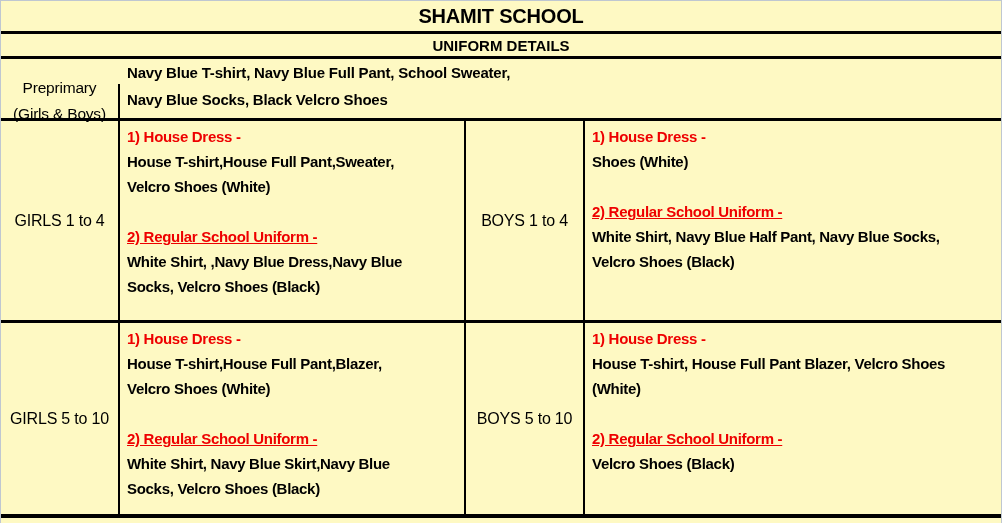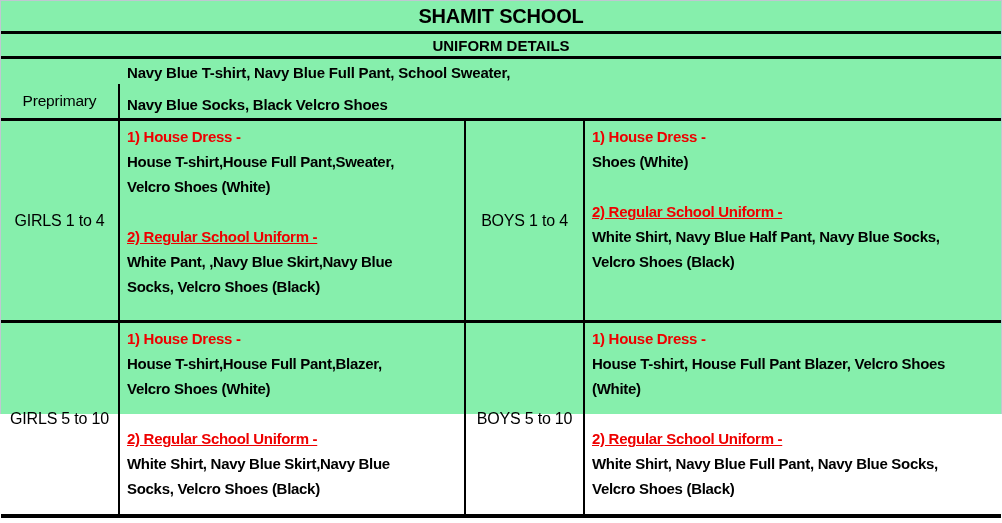--- a/index.html
+++ b/index.html
@@ -4,25 +4,25 @@
 <style>
   * { margin: 0; padding: 0; box-sizing: border-box; }
   html, body { background: #ffffff; }
   body {
     width: 1002px; height: 523px;
     font-family: "Liberation Sans", sans-serif;
     color: #000000;
     overflow: hidden;
   }
   .sheet {
-    width: 1002px; height: 414px;
+    width: 1002px; height: 523px;
     border-top: 1px solid #bfc7d1;
     border-left: 1px solid #bfc7d1;
     border-right: 1px solid #bfc7d1;
-    background: #86efac;
+    background: #fef9c3;
   }
   .title-row {
     height: 33px;
     border-bottom: 3px solid #000;
     display: flex; align-items: center; justify-content: center;
     font-weight: bold; font-size: 20px; letter-spacing: -0.2px;
   }
   .subtitle-row {
     height: 25px;
     border-bottom: 3px solid #000;
@@ -37,21 +37,21 @@
   .pre-label {
     width: 119px;
     border-right: 2px solid #000;
     display: flex; flex-direction: column; align-items: center; justify-content: center;
     font-size: 15.5px; line-height: 26px; letter-spacing: -0.2px;
     text-align: center;
     margin-top: 25px;
   }
   .pre-content {
     flex: 1;
-    display: flex; flex-direction: column; justify-content: space-between;
+    display: flex; flex-direction: column; justify-content: flex-start;
     padding-left: 7px;
     font-weight: bold; font-size: 15px; line-height: 27px; letter-spacing: -0.2px;
   }
   .u-row { display: flex; border-bottom: 3px solid #000; }
   .u-row.r1 { height: 202px; }
   .u-row.r2 { height: 195px; border-bottom-width: 4px; }
   .u-label {
     width: 119px;
     border-right: 2px solid #000;
     display: flex; align-items: center; justify-content: center;
@@ -73,35 +73,36 @@
 
 <div class="sheet">
 
   <div class="title-row">SHAMIT SCHOOL</div>
 
   <div class="subtitle-row">UNIFORM DETAILS</div>
 
   <div class="pre-row">
     <div class="pre-label">
       <div class="line">Preprimary</div>
+      <div class="line">(Girls &amp; Boys)</div>
     </div>
     <div class="pre-content">
       <div class="line">Navy Blue T-shirt, Navy Blue Full Pant, School Sweater,</div>
       <div class="line">Navy Blue Socks, Black Velcro Shoes</div>
     </div>
   </div>
 
   <div class="u-row r1">
     <div class="u-label">GIRLS 1 to 4</div>
     <div class="details girls">
       <div class="line red">1) House Dress -</div>
       <div class="line">House T-shirt,House Full Pant,Sweater,</div>
       <div class="line">Velcro Shoes (White)</div>
       <div class="line red gap">2) Regular School Uniform -</div>
-      <div class="line">White Pant, ,Navy Blue Skirt,Navy Blue</div>
+      <div class="line">White Shirt, ,Navy Blue Dress,Navy Blue</div>
       <div class="line">Socks, Velcro Shoes (Black)</div>
     </div>
     <div class="u-label">BOYS 1 to 4</div>
     <div class="details boys">
       <div class="line red">1) House Dress -</div>
       <div class="line">Shoes (White)</div>
       <div class="line red gap">2) Regular School Uniform -</div>
       <div class="line">White Shirt, Navy Blue Half Pant, Navy Blue Socks,</div>
       <div class="line">Velcro Shoes (Black)</div>
     </div>
@@ -116,18 +117,17 @@
       <div class="line red gap">2) Regular School Uniform -</div>
       <div class="line">White Shirt, Navy Blue Skirt,Navy Blue</div>
       <div class="line">Socks, Velcro Shoes (Black)</div>
     </div>
     <div class="u-label">BOYS 5 to 10</div>
     <div class="details boys">
       <div class="line red">1) House Dress -</div>
       <div class="line">House T-shirt, House Full Pant Blazer, Velcro Shoes</div>
       <div class="line">(White)</div>
       <div class="line red gap">2) Regular School Uniform -</div>
-      <div class="line">White Shirt, Navy Blue Full Pant, Navy Blue Socks,</div>
       <div class="line">Velcro Shoes (Black)</div>
     </div>
   </div>
 
 </div>
 
 </body></html>

